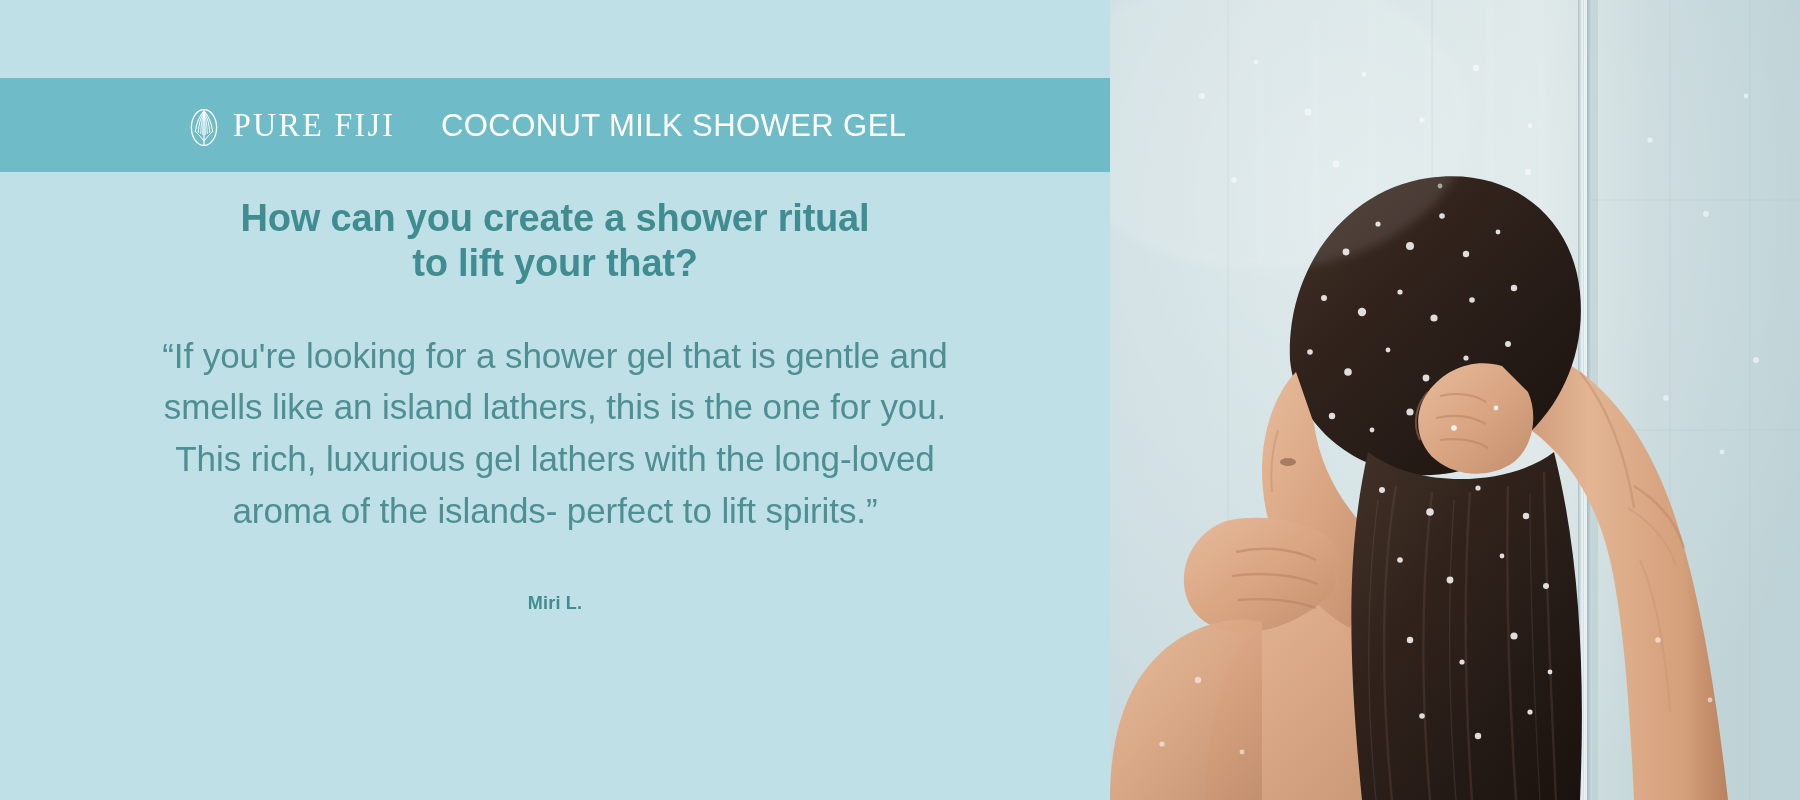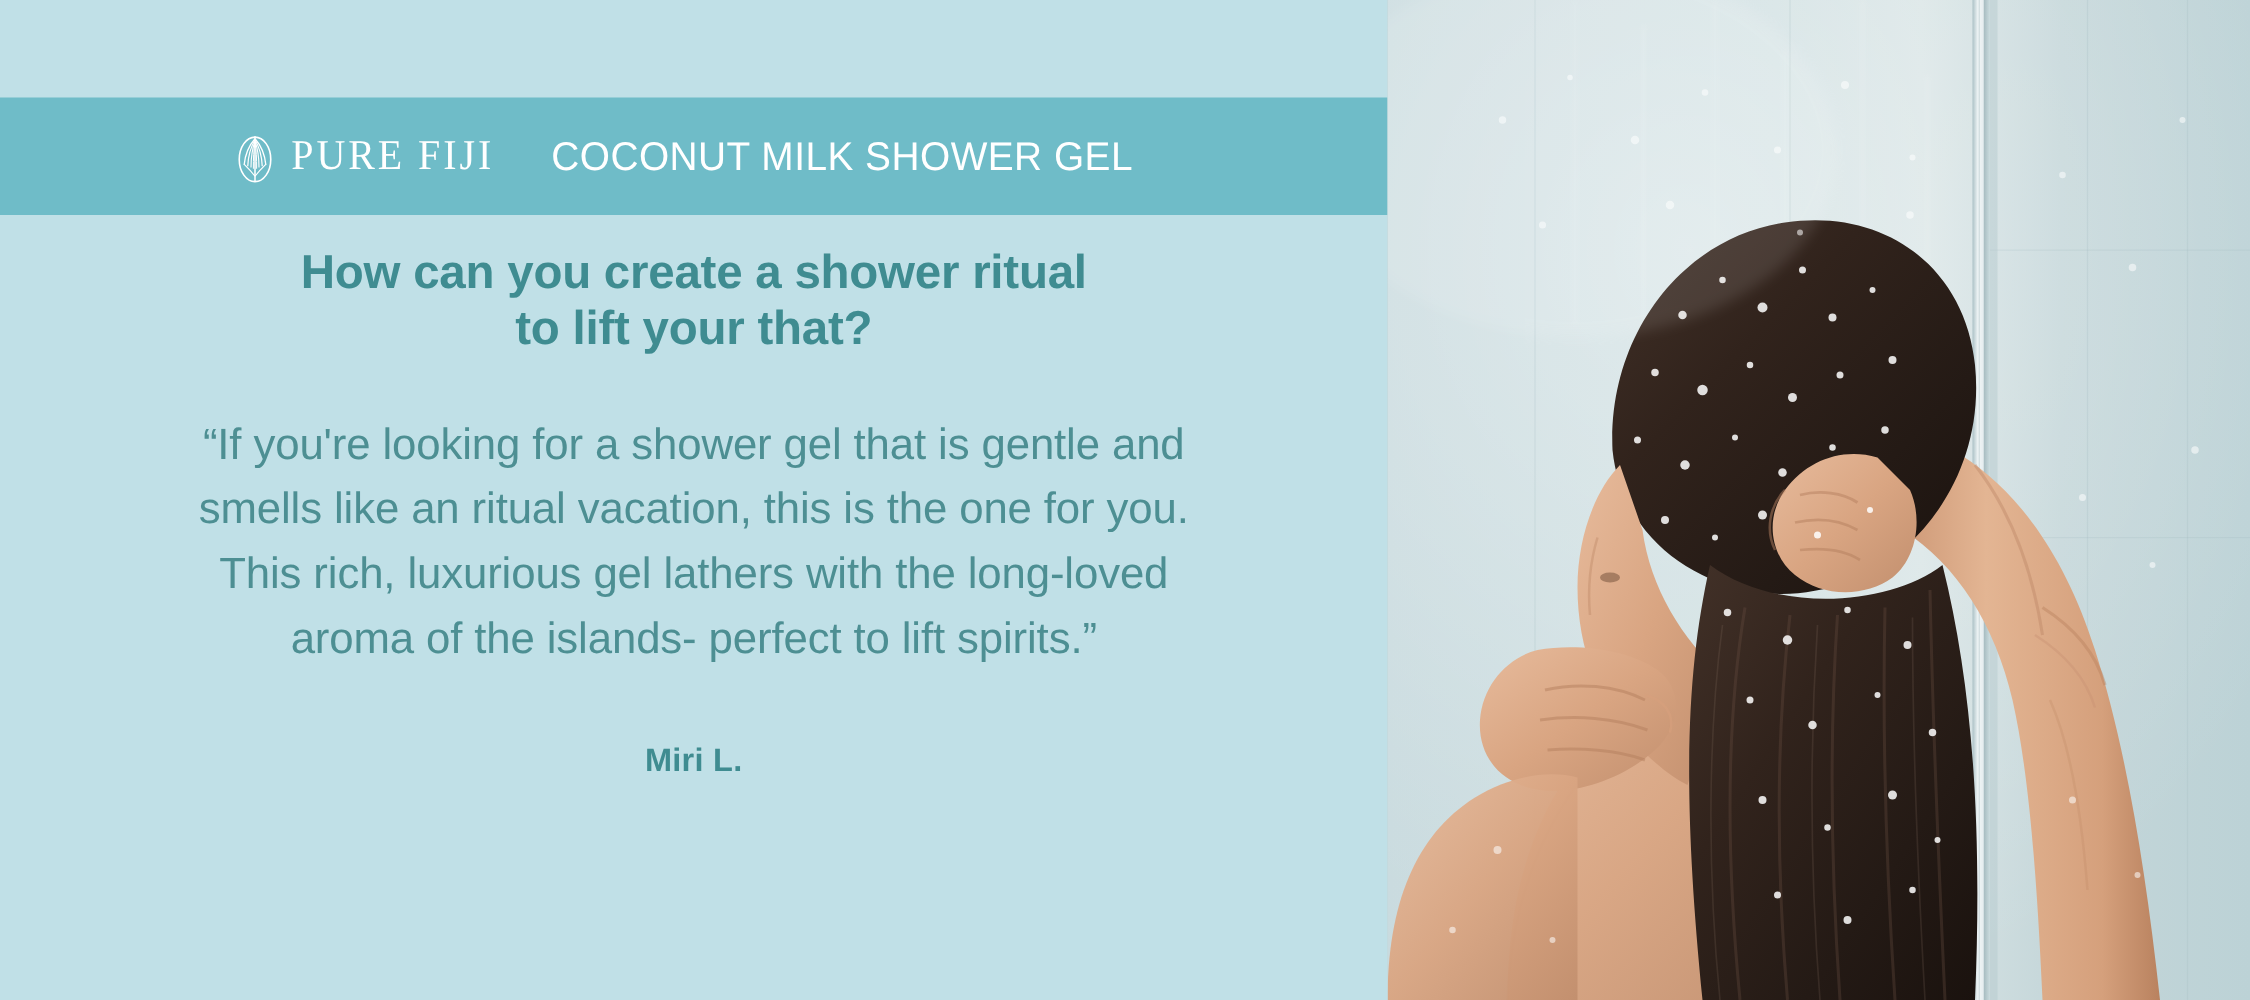--- a/index.html
+++ b/index.html
@@ -103,21 +103,21 @@
     font-size: 35px;
     font-weight: 400;
     line-height: 1.48;
     letter-spacing: -0.1px;
     margin: 44px auto 0;
     max-width: 800px;
   }
 
   .attribution {
     color: #3f8c91;
-    font-size: 26px;
+    font-size: 18px;
     font-weight: bold;
     letter-spacing: 0.2px;
     margin-top: 56px;
   }
 
   
   .photo {
     position: relative;
     flex: 1 1 auto;
     height: 800px;
@@ -156,21 +156,21 @@
 
         <span class="brand-name">PURE FIJI</span>
 
         <span class="product-name">COCONUT MILK SHOWER GEL</span>
       </div>
     </div>
 
     <div class="testimonial">
       <h1 class="headline">How can you create a shower ritual to lift your that?</h1>
 
-      <p class="quote">“If you're looking for a shower gel that is gentle and smells like an ritual vacation, this is the one for you. This rich, luxurious gel lathers with the long-loved aroma of the islands- perfect to lift spirits.”</p>
+      <p class="quote">“If you're looking for a shower gel that is gentle and smells like an island lathers, this is the one for you. This rich, luxurious gel lathers with the long-loved aroma of the islands- perfect to lift spirits.”</p>
 
       <div class="attribution">Miri L.</div>
     </div>
   </div>
 
   <div class="photo">
     <svg viewBox="0 0 690 800" preserveAspectRatio="xMidYMid slice" aria-hidden="true">
       <defs>
         <linearGradient id="wall" x1="0" y1="0" x2="1" y2="0">
           <stop offset="0" stop-color="#c8dade"></stop>

